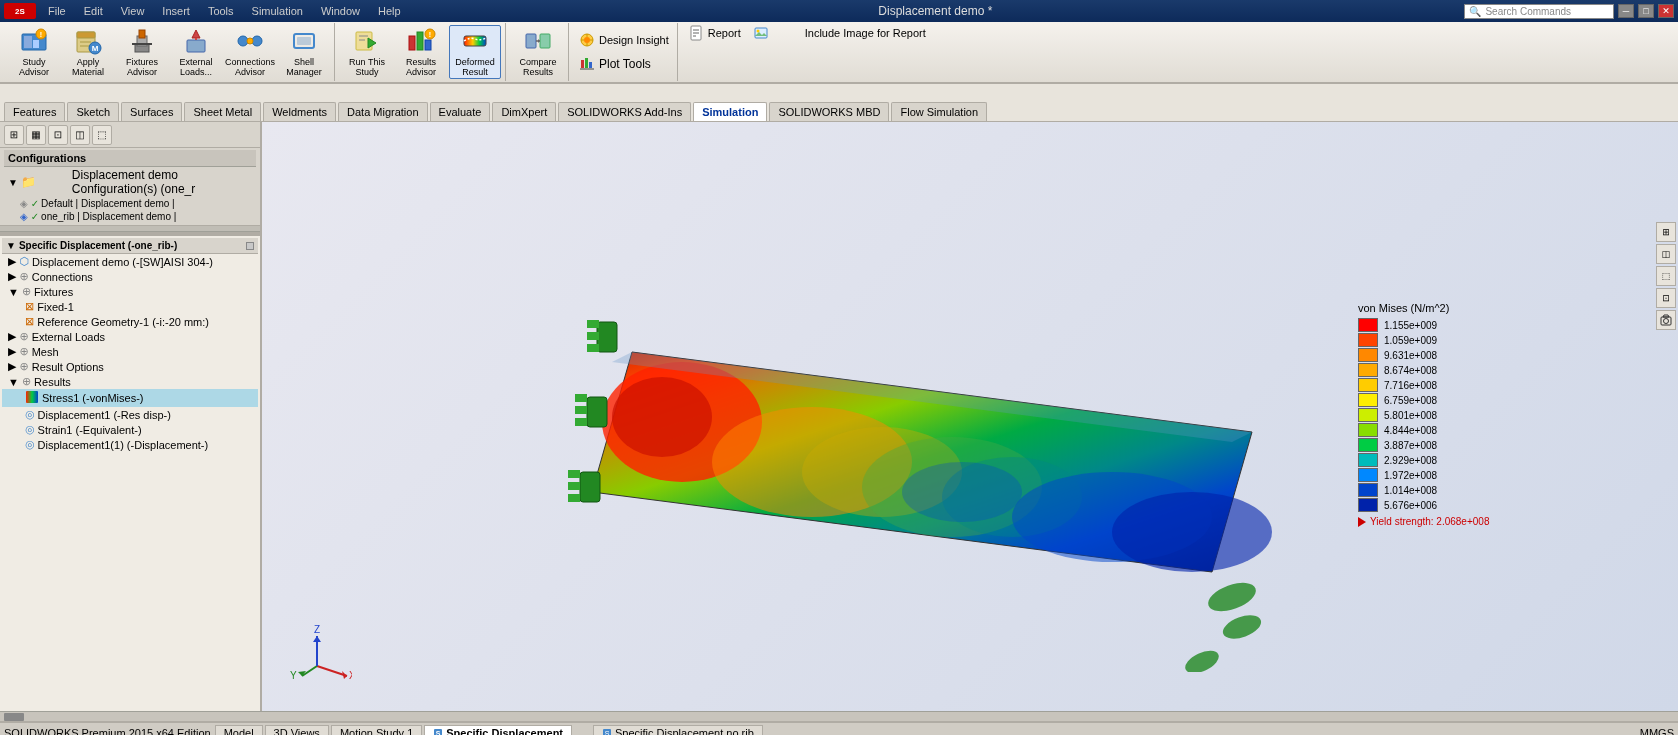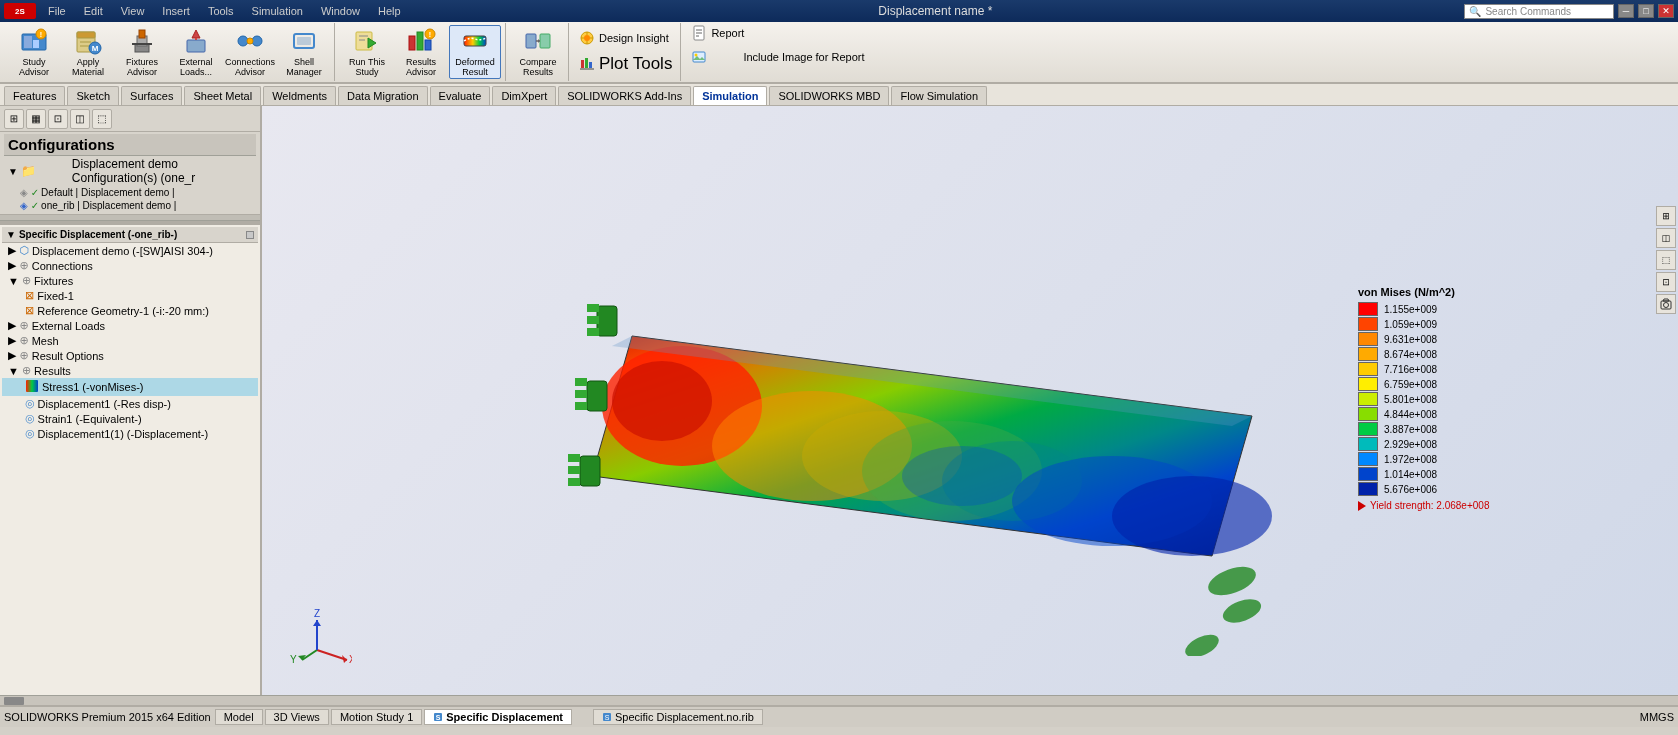--- a/index.html
+++ b/index.html
@@ -53,21 +53,21 @@
       border: 1px solid transparent;
       border-radius: 2px;
       background: transparent;
     }
     .tb-btn.active { background: #dde8f8; border-color: #4477bb; }
     .tb-btn .icon-area { width: 32px; height: 32px; display: flex; align-items: center; justify-content: center; }
     .tb-btn .btn-label { font-size: 9px; color: #000; text-align: center; line-height: 1.1; margin-top: 2px; }
 
     
     #tabbar {
-      height: 22px;
+      height: 38px;
       background: #e8e4dc;
       display: flex;
       align-items: flex-end;
       padding: 0 4px;
       border-bottom: 1px solid #b0aca4;
     }
     .tab-item {
       padding: 3px 8px;
       font-size: 11px;
       color: #000;
@@ -122,21 +122,21 @@
       font-size: 10px;
     }
 
     
     #config-section {
       background: #d8d4cc;
       border-bottom: 1px solid #b0aca4;
       padding: 2px 4px;
     }
     .section-header {
-      font-size: 15px;
+      font-size: 11px;
       font-weight: bold;
       color: #000;
       padding: 2px 4px;
       background: #c8c4bc;
       border-bottom: 1px solid #a0a098;
     }
     .tree-item {
       display: flex;
       align-items: center;
       padding: 1px 4px;
@@ -197,21 +197,21 @@
 
     
     #legend {
       position: absolute;
       top: 180px;
       right: 180px;
       width: 140px;
     }
     #legend .legend-title {
       font-size: 11px;
-      font-weight: bold;
+      font-weight: normal;
       color: #000;
       margin-bottom: 4px;
     }
     .legend-bar {
       display: flex;
       align-items: center;
       margin: 1px 0;
     }
     .legend-color {
       width: 20px;
@@ -322,21 +322,21 @@
     <div class="sw-logo">2S</div>
     <span class="menu-item" style="color:#ccc;font-size:11px;">File</span>
     <span class="menu-item" style="color:#ccc;font-size:11px;">Edit</span>
     <span class="menu-item" style="color:#ccc;font-size:11px;">View</span>
     <span class="menu-item" style="color:#ccc;font-size:11px;">Insert</span>
     <span class="menu-item" style="color:#ccc;font-size:11px;">Tools</span>
     <span class="menu-item" style="color:#ccc;font-size:11px;">Simulation</span>
     <span class="menu-item" style="color:#ccc;font-size:11px;">Window</span>
     <span class="menu-item" style="color:#ccc;font-size:11px;">Help</span>
   </div>
-  <div style="flex:1; text-align:center; font-size:12px; color:#ddd;">Displacement name *</div>
+  <div style="flex:1; text-align:center; font-size:12px; color:#ddd;">Displacement demo *</div>
   <div class="title-right">
     <div class="search-box">
       <span style="margin-right:4px;">🔍</span>
       <span style="font-size:10px;color:#888;">Search Commands</span>
     </div>
     <div class="win-btn">─</div>
     <div class="win-btn">□</div>
     <div class="win-btn" style="background:#cc3333;">✕</div>
   </div>
 </div>
@@ -481,25 +481,25 @@
       </svg>
       <span style="font-size:11px;">Design Insight</span>
     </div>
     <div style="display:flex;align-items:center;gap:4px;cursor:pointer;padding:2px 4px;border-radius:2px;">
       <svg width="16" height="16" viewBox="0 0 16 16">
         <rect x="2" y="4" width="3" height="8" fill="#cc3333"></rect>
         <rect x="6" y="2" width="3" height="10" fill="#33aa33"></rect>
         <rect x="10" y="6" width="3" height="6" fill="#3366cc"></rect>
         <line x1="1" y1="13" x2="15" y2="13" stroke="#444" stroke-width="1"></line>
       </svg>
-      <span style="font-size:17px;">Plot Tools</span>
-    </div>
-  </div>
-
-  <div class="toolbar-group" style="flex-direction:column;align-items:flex-start;justify-content:flex-start;gap:4px;">
+      <span style="font-size:12px;">Plot Tools</span>
+    </div>
+  </div>
+
+  <div class="toolbar-group" style="flex-direction:row;align-items:flex-start;justify-content:flex-end;gap:4px;">
     <div style="display:flex;align-items:center;gap:4px;cursor:pointer;padding:2px 4px;">
       <svg width="16" height="16" viewBox="0 0 16 16">
         <rect x="3" y="1" width="10" height="14" rx="1" fill="#fff" stroke="#888" stroke-width="1"></rect>
         <line x1="5" y1="5" x2="11" y2="5" stroke="#666" stroke-width="1"></line>
         <line x1="5" y1="8" x2="11" y2="8" stroke="#666" stroke-width="1"></line>
         <line x1="5" y1="11" x2="8" y2="11" stroke="#666" stroke-width="1"></line>
       </svg>
       <span style="font-size:11px;">Report</span>
     </div>
     <div style="display:flex;align-items:center;gap:4px;cursor:pointer;padding:2px 4px;">

